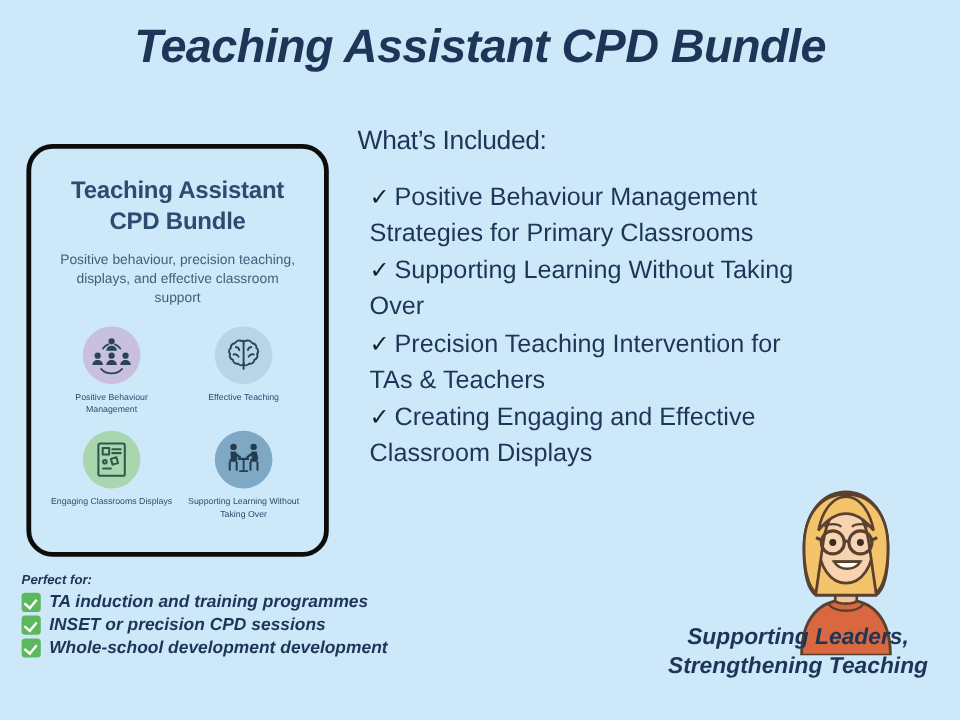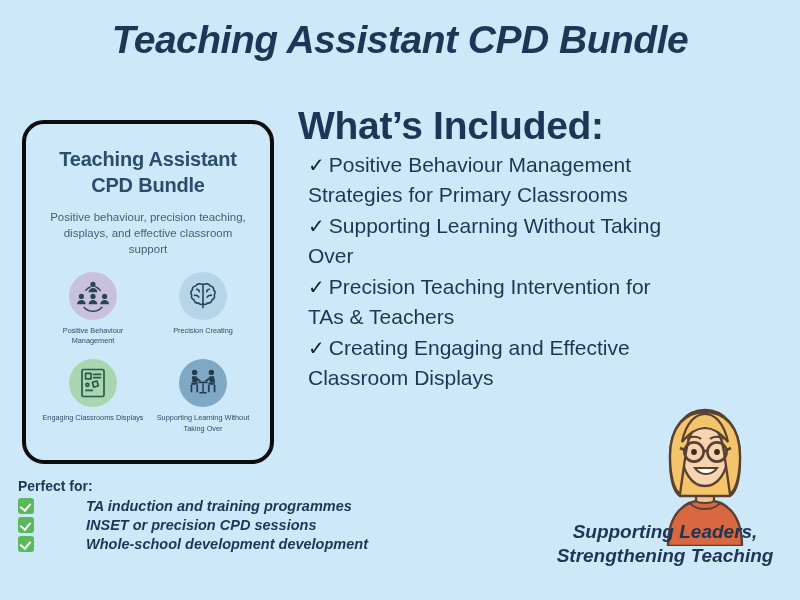--- a/index.html
+++ b/index.html
@@ -93,22 +93,22 @@
     text-align: center;
     color: #2b4c6f;
     max-width: 104px;
   }
 
   
   .included-heading {
     position: absolute;
     left: 298px;
     top: 104px;
-    font-size: 39px;
-    font-weight: bold;
+    font-size: 22px;
+    font-weight: normal;
     color: #1d3557;
     letter-spacing: -0.3px;
   }
 
   .included-list {
     position: absolute;
     left: 308px;
     top: 150px;
     width: 360px;
   }
@@ -128,31 +128,31 @@
 
   
   .perfect-block {
     position: absolute;
     left: 18px;
     top: 478px;
     width: 380px;
   }
 
   .perfect-label {
-    font-size: 14px;
-    font-weight: bold;
+    font-size: 11px;
+    font-weight: bold;
+    font-style: italic;
     color: #1d3557;
     margin-bottom: 4px;
   }
 
   .perfect-row {
     display: flex;
     align-items: center;
     margin-bottom: 3px;
-    gap: 45px;
   }
 
   .green-check {
     width: 16px;
     height: 16px;
     background: #5cb85c;
     border-radius: 3px;
     flex: 0 0 16px;
     margin-right: 7px;
     position: relative;
@@ -245,21 +245,21 @@
             <path d="M14.2 3.4c-2.4-1.4-5.4-.6-6.4 1.6-2.4.2-3.8 2-3.4 4-1.8 1.2-2 3.6-.6 5 -1 2 .2 4.2 2.2 4.8 .2 2.4 2.4 3.8 4.6 3.2 1 1.8 3.6 2 4.6.4"></path>
             <path d="M15.8 3.4c2.4-1.4 5.4-.6 6.4 1.6 2.4.2 3.8 2 3.4 4 1.8 1.2 2 3.6.6 5 1 2-.2 4.2-2.2 4.8-.2 2.4-2.4 3.8-4.6 3.2-1 1.8-3.6 2-4.6.4"></path>
             <line x1="15" y1="3" x2="15" y2="26.6"></line>
             <path d="M8.6 8.2c1.6.2 2.6 1.2 2.8 2.6"></path>
             <path d="M6.6 14.4c1.8-.4 3.4.4 4.2 1.8"></path>
             <path d="M21.4 8.2c-1.6.2-2.6 1.2-2.8 2.6"></path>
             <path d="M23.4 14.4c-1.8-.4-3.4.4-4.2 1.8"></path>
           </g>
         </svg>
       </div>
-      <div class="icon-caption">Precision Creating</div>
+      <div class="icon-caption">Effective Teaching</div>
     </div>
 
     <div class="icon-cell">
       <div class="icon-circle" style="background:#a9d6ae;">
         <svg width="28" height="32" viewBox="0 0 28 32" aria-hidden="true">
           <g fill="none" stroke="#2b5a4a" stroke-width="1.7" stroke-linejoin="round">
             <rect x="3" y="2.5" width="22" height="27" rx="1.6"></rect>
             <rect x="6.6" y="6.4" width="5.4" height="5.4"></rect>
             <line x1="14.6" y1="7.4" x2="21.6" y2="7.4" stroke-linecap="round"></line>
             <line x1="14.6" y1="10.6" x2="21.6" y2="10.6" stroke-linecap="round"></line>

